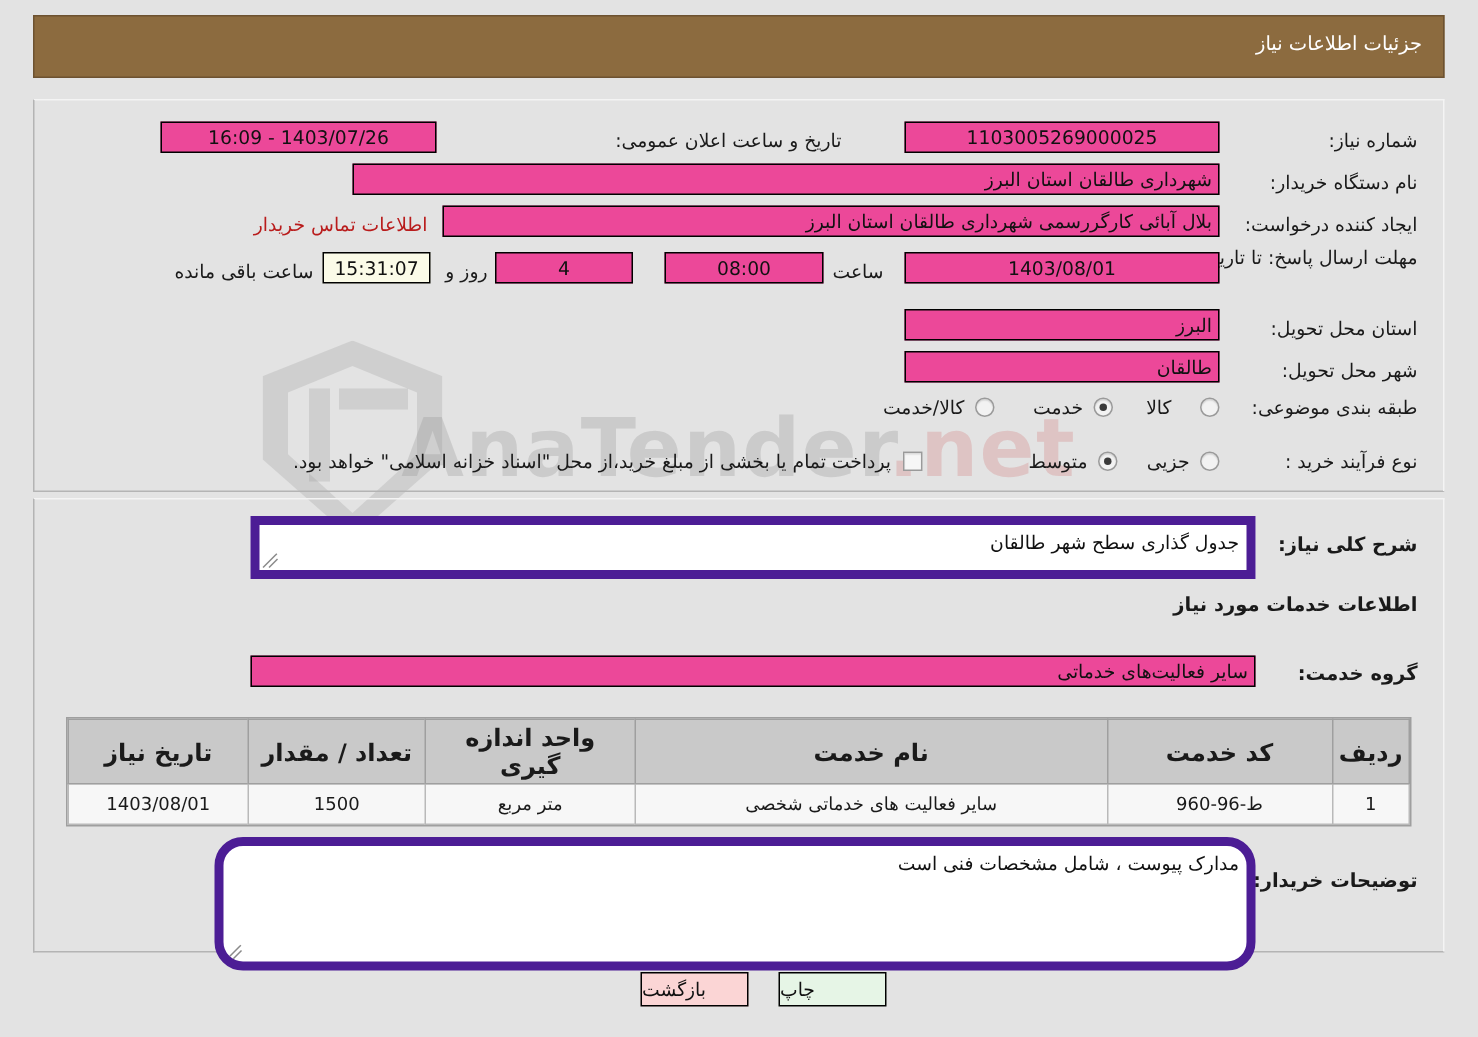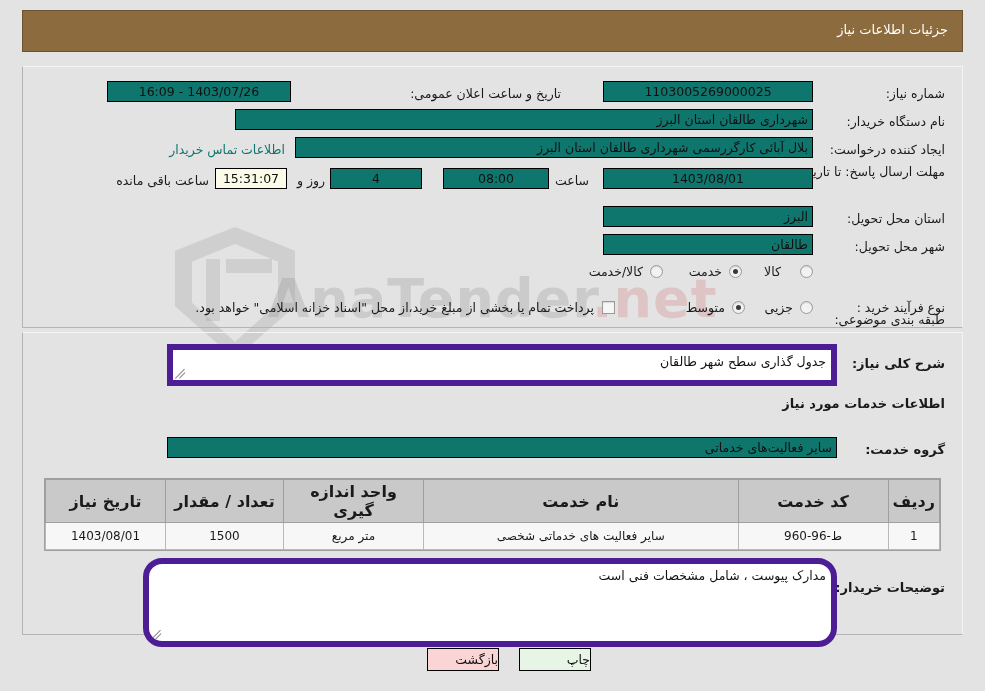--- a/index.html
+++ b/index.html
@@ -86,39 +86,39 @@
     position: absolute;
     font-size: 12.5px;
     color: #1a1a1a;
     text-align: right;
     white-space: nowrap;
     z-index: 4;
   }
   .lbl.bold { font-weight: bold; }
   .fld {
     position: absolute;
-    background: #0f766e;
+    background: #ec4899;
     border: 1px solid #000000;
     font-size: 12.5px;
     color: #111;
     padding: 1px 4px 0 4px;
     line-height: 18px;
     height: 21px;
     overflow: hidden;
     white-space: nowrap;
     z-index: 4;
     font-family: inherit;
   }
   .fld.ctr { text-align: center; }
   .fld.rt  { text-align: right; }
   .fld.timer { background: #fbfbe8; }
   .link {
     position: absolute;
     font-size: 12.5px;
-    color: #0f766e;
+    color: #b91c1c;
     white-space: nowrap;
     cursor: pointer;
     z-index: 4;
   }
   .radio {
     position: absolute;
     width: 13px; height: 13px;
     border-radius: 50%;
     background: #f2f2f2;
     border: 1px solid #9a9a9a;
@@ -208,21 +208,21 @@
     color: #1a1a1a;
     font-size: 12px;
   }
   
   .btn {
     position: absolute;
     height: 23px;
     border: 1px solid #000000;
     font-size: 12.5px;
     line-height: 21px;
-    text-align: right;
+    text-align: left;
     color: #111;
     cursor: pointer;
     z-index: 4;
     font-family: inherit;
     padding: 0;
   }
   #btn-print  { background: #e6f5e6; }
   #btn-back   { background: #fbd5d5; }
 </style>
 </head>
@@ -270,21 +270,21 @@
   <div class="lbl" style="right:660px; top:173px;">روز و</div>
   <div class="fld ctr timer" style="right:698px; top:168px; width:72px;">15:31:07</div>
   <div class="lbl" style="right:776px; top:173px;">ساعت باقی مانده</div>
 
   <div class="lbl" style="right:40px; top:211px;">استان محل تحویل:</div>
   <div class="fld rt" style="right:172px; top:206px; width:210px;">البرز</div>
 
   <div class="lbl" style="right:40px; top:239px;">شهر محل تحویل:</div>
   <div class="fld rt" style="right:172px; top:234px; width:210px;">طالقان</div>
 
-  <div class="lbl" style="right:40px; top:264px;margin-top:48px;">طبقه بندی موضوعی:</div>
+  <div class="lbl" style="right:40px; top:264px;">طبقه بندی موضوعی:</div>
   <span class="radio" style="right:172px; top:265px;"></span>
   <span class="radio-lbl" style="right:204px; top:264px;">کالا</span>
   <span class="radio on" style="right:243px; top:265px;"></span>
   <span class="radio-lbl" style="right:263px; top:264px;">خدمت</span>
   <span class="radio" style="right:322px; top:265px;"></span>
   <span class="radio-lbl" style="right:342px; top:264px;">کالا/خدمت</span>
 
   <div class="lbl" style="right:40px; top:300px;text-align:center;">نوع فرآیند خرید :</div>
   <span class="radio" style="right:172px; top:301px;"></span>
   <span class="radio-lbl" style="right:192px; top:300px;">جزیی</span>

